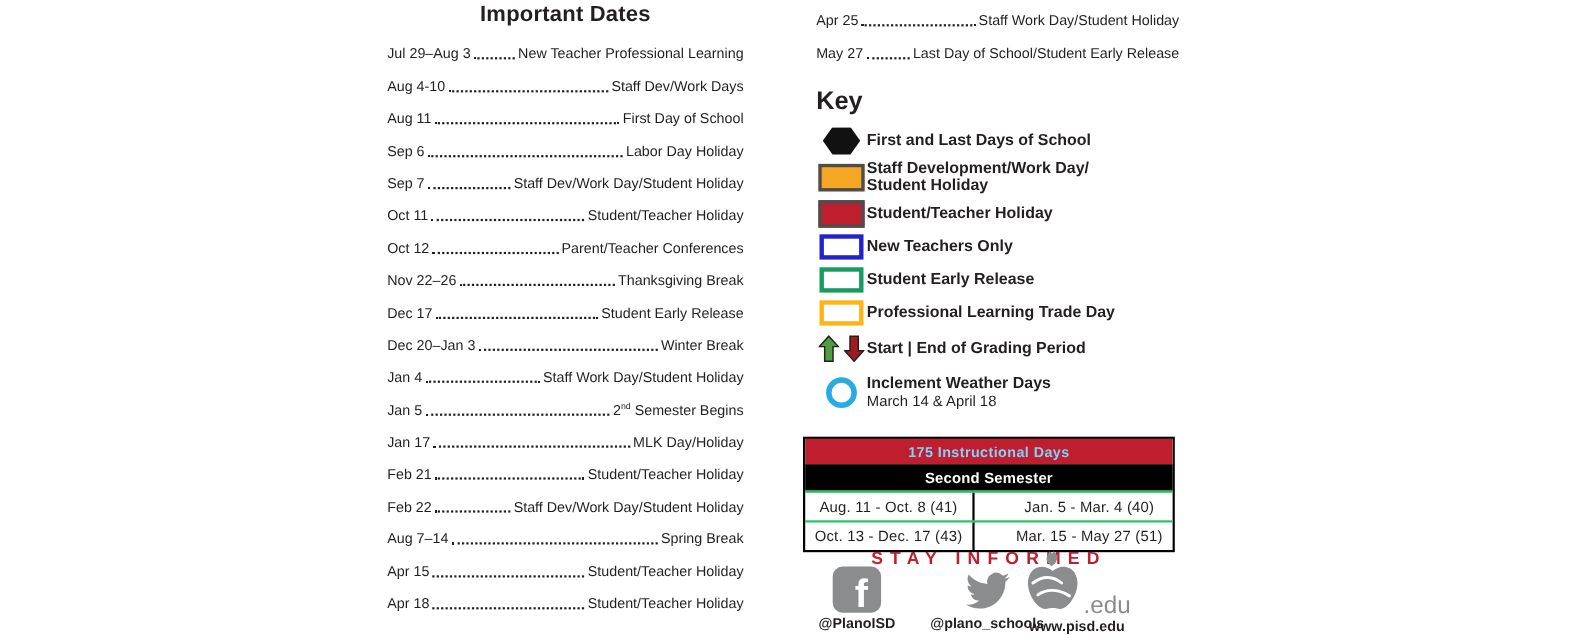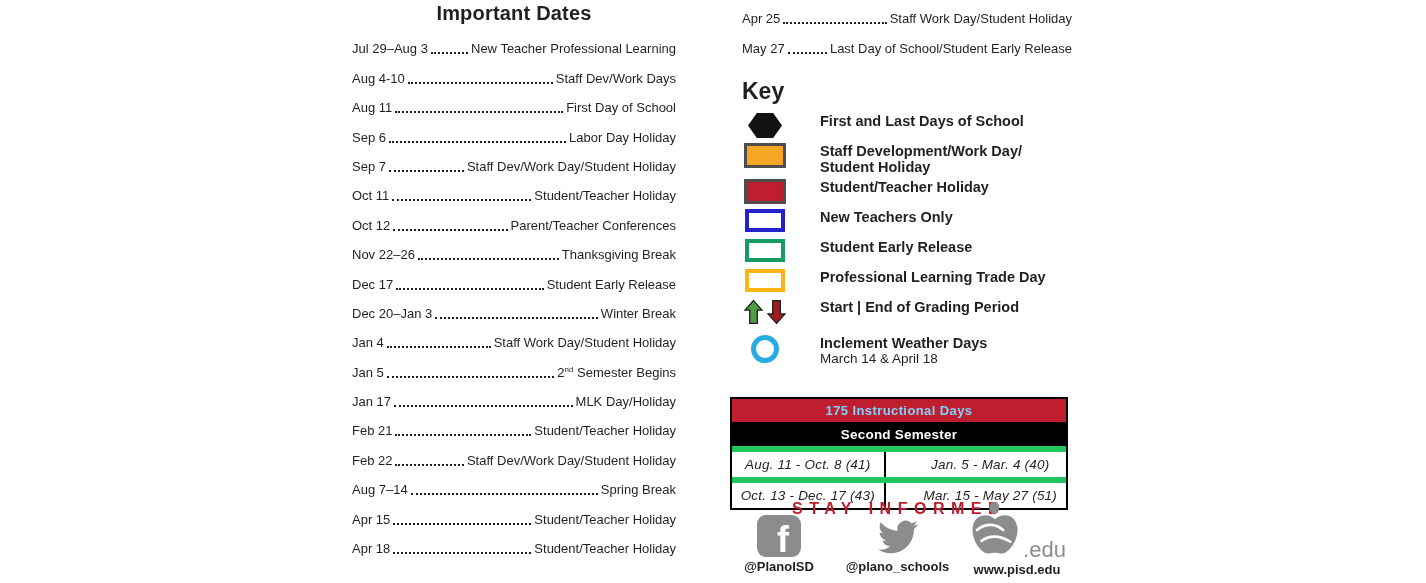--- a/index.html
+++ b/index.html
@@ -22,56 +22,56 @@
   }
   .date-row .leader{
     flex:1;min-width:10px;border-bottom:2px dotted #231F20;
     margin:0 3px 2px 3px;
   }
   .date-row sup{font-size:8px;line-height:0;}
   
   #key-sec{position:absolute;left:742px;top:78px;width:334px;}
   .key-title{margin:0;font-size:23px;font-weight:800;}
   #key-list{margin-top:8px;}
-  .key-row{display:flex;gap:32px;}
+  .key-row{display:flex;align-items:center;}
   .key-icon-cell{width:46px;display:flex;justify-content:center;flex:0 0 46px;}
   .key-label{font-size:14.5px;font-weight:700;line-height:16px;}
   .key-sub{font-size:13.5px;font-weight:400;line-height:16px;}
   .hexagon{width:34px;height:25px;background:#111111;
     clip-path:polygon(26% 0,74% 0,100% 50%,74% 100%,26% 100%,0 50%);}
   .swatch-filled{width:36px;height:19px;border:3px solid #4D4D4F;}
   .swatch-outline{width:32px;height:15px;background:#fff;}
   .ring{width:18px;height:18px;border-radius:50%;border:5px solid #29ABE2;background:#fff;}
   
   #sem-table{
     position:absolute;left:730px;top:397px;width:338px;
     border:2px solid #000;box-sizing:border-box;background:#fff;
   }
   .tbl-title{
     height:23px;background:#BE1E2D;color:#7dd3fc;font-weight:700;font-size:13px;
     display:flex;align-items:center;justify-content:center;letter-spacing:.4px;
   }
   .tbl-head{display:flex;background:#000;color:#fff;height:24px;}
   .tbl-head .cell{font-weight:700;font-size:13.5px;}
-  .tbl-row{display:flex;height:25px;border-top:6px solid #22c55e;font-style:italic;}
+  .tbl-row{display:flex;height:25px;border-top:2px solid #22c55e;}
   .cell{
     flex:1;display:flex;align-items:center;justify-content:center;
     font-size:13.5px;letter-spacing:.2px;
   }
   .cell + .cell{border-left:2px solid #000;padding-left:29px;}
   .tbl-head .cell + .cell{border-left:2px solid #fff;}
   
   #stay{
     position:absolute;left:730px;top:500px;width:338px;text-align:center;
     color:#BE1E2D;font-size:16px;font-weight:800;letter-spacing:6.5px;
   }
   .social{position:absolute;display:flex;flex-direction:column;align-items:center;}
   #fb-group{left:740px;top:515px;width:78px;}
   #tw-group{left:845px;top:517px;width:105px;}
-  #edu-group{left:958px;top:500px;width:118px;justify-content:flex-end;}
+  #edu-group{left:920px;top:500px;width:118px;justify-content:flex-end;}
   .handle{font-size:13px;font-weight:700;margin-top:2px;white-space:nowrap;}
   .fb-box{
     width:44px;height:42px;border-radius:9px;background:#8A8C8E;
     color:#fff;display:flex;align-items:flex-end;justify-content:center;overflow:hidden;
   }
   .fb-box span{font-size:36px;font-weight:700;line-height:34px;transform:translateX(4px);}
   .edu-row{display:flex;align-items:flex-end;}
   .edu-text{color:#8A8C8E;font-size:22px;line-height:20px;margin-left:1px;}
 </style>
 </head>

